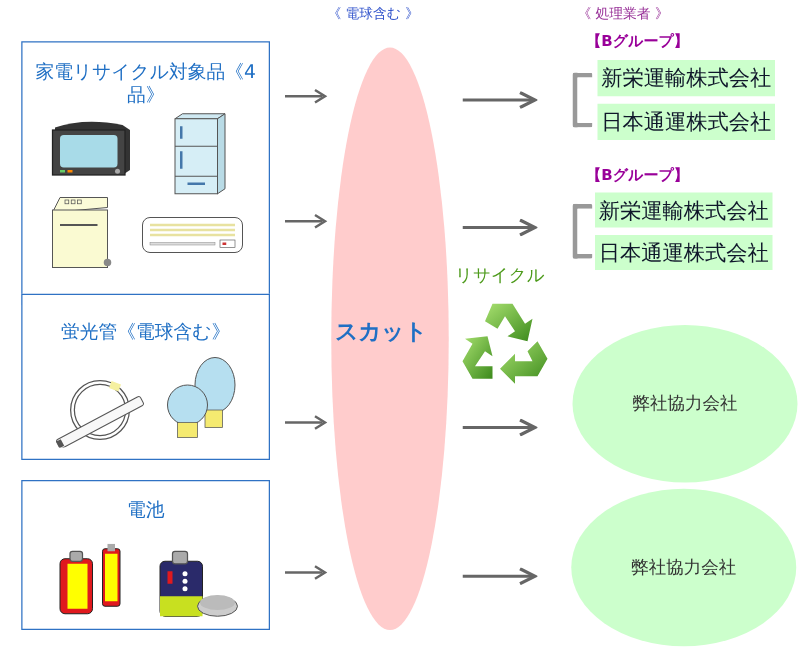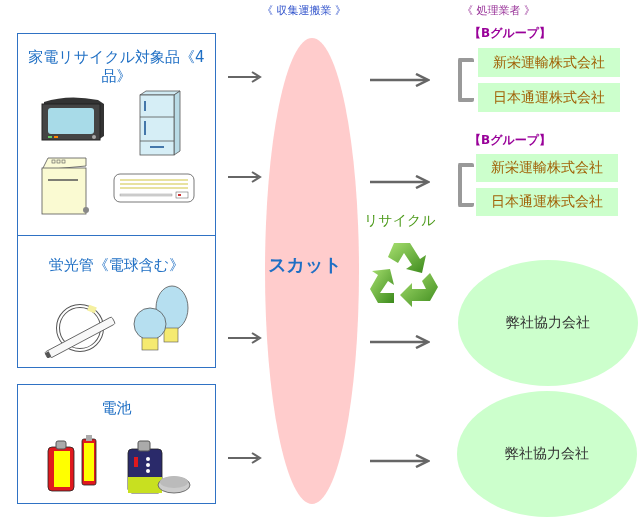--- a/index.html
+++ b/index.html
@@ -13,32 +13,32 @@
   .item-box { border: 1px solid #2f72c4; background: #fff; }
   .item-title { position: absolute; left: 0; right: 0; text-align: center; color: #1f6fc4; font-size: 15px; letter-spacing: 0px; }
 
   .arrow { width: 34px; height: 14px; }
   .arrow svg { display: block; }
 
   .collector { left: 265px; top: 38px; width: 94px; height: 466px; background: #ffcccc; border-radius: 47px / 233px; }
   .collector-label { font-size: 18px; color: #1f6fc4; text-align: center; }
 
   .group-label { font-size: 12px; color: #990099; font-weight: bold; }
-  .company-box { background: #ccffcc; color: #a16207; font-size: 14px; display: flex; align-items: center; justify-content: center; }
+  .company-box { background: #ccffcc; color: #0f172a; font-size: 17px; display: flex; align-items: center; justify-content: center; }
 
   .bracket { width: 16px; border: 4px solid #999; border-right: none; }
 
   .partner { background: #ccffcc; border-radius: 50%; color: #333; font-size: 14px; display: flex; align-items: center; justify-content: center; }
 
   .recycle-label { font-size: 14px; color: #4c9a1a; }
 </style>
 </head>
 <body>
 
-<div class="abs section-label" style="left:262px; top:3px;">《 収集運搬業 》</div>
+<div class="abs section-label" style="left:262px; top:3px;">《 電球含む 》</div>
 <div class="abs section-label purple" style="left:462px; top:3px;">《 処理業者 》</div>
 
 <div class="abs item-box" style="left:17px; top:33px; width:199px; height:211px;">
   <div class="item-title" style="top:14px;">家電リサイクル対象品《4品》</div>
 
   <svg class="abs" style="left:20px; top:60px;" width="70" height="50" viewBox="0 0 70 50">
     <path d="M6 8 Q30 0 60 6 L66 10 L66 42 L60 46 L6 46 Z" fill="#333"></path>
     <rect x="4" y="10" width="58" height="36" fill="#444" stroke="#222"></rect>
     <rect x="10" y="14" width="46" height="26" fill="#a8dbe8" rx="3"></rect>
     <rect x="10" y="42" width="4" height="2" fill="#6c6"></rect>

